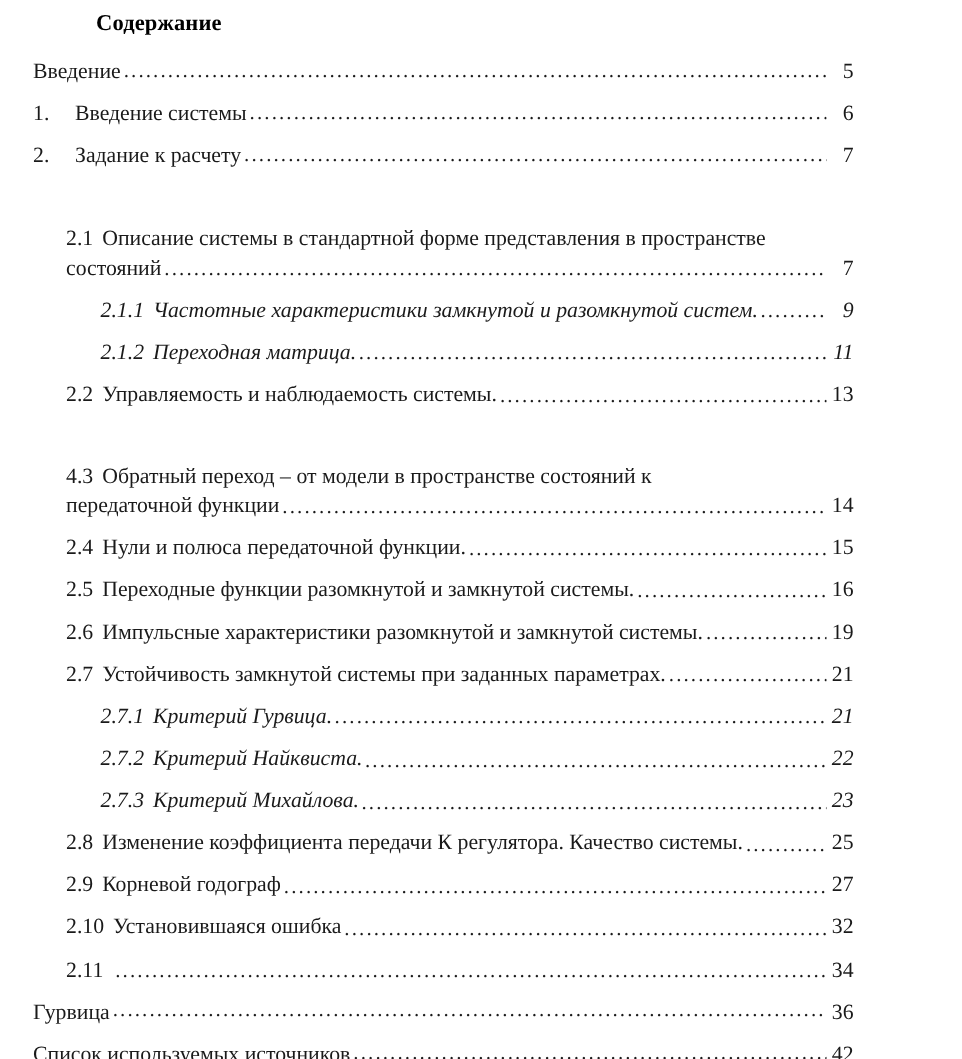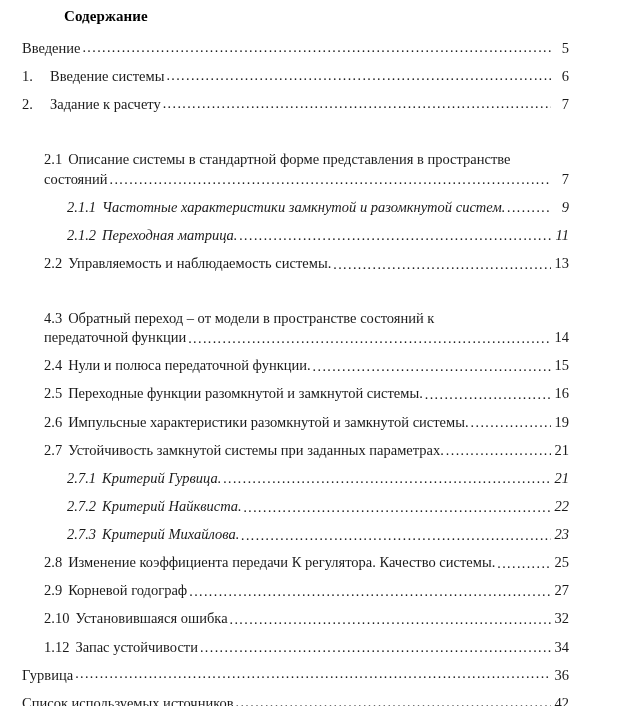--- a/index.html
+++ b/index.html
@@ -202,22 +202,21 @@
         <span class="leader">................................................................................................................................</span>
         <span class="page-no">27</span>
       </li>
       <li class="toc-entry lvl1">
         <span class="num">2.10</span>
         <span class="txt">Установившаяся ошибка</span>
         <span class="leader">................................................................................................................................</span>
         <span class="page-no">32</span>
       </li>
       <li class="toc-entry lvl1">
-        <span class="num">1.12</span>
-        <span class="txt">Запас устойчивости</span>
+        <span class="num">2.11</span>
         <span class="leader">................................................................................................................................</span>
         <span class="page-no">34</span>
       </li>
       <li class="toc-entry lvl0">
         <span class="txt">Гурвица</span>
         <span class="leader">................................................................................................................................</span>
         <span class="page-no">36</span>
       </li>
       <li class="toc-entry lvl0">
         <span class="txt">Список используемых источников</span>

